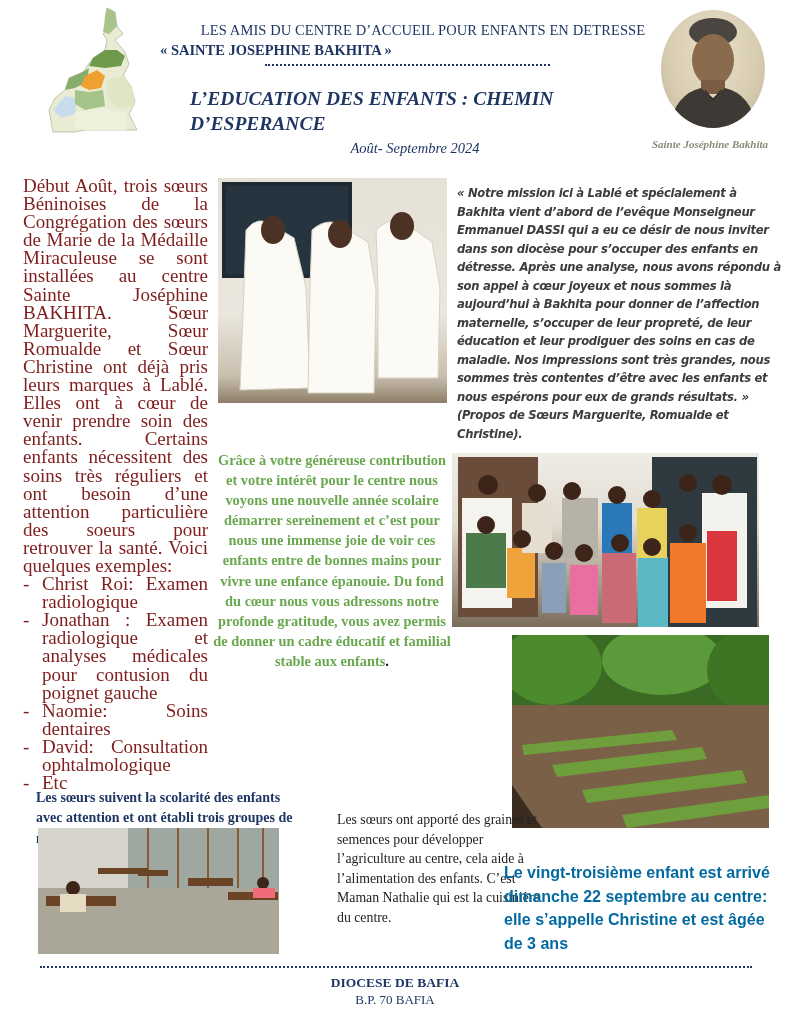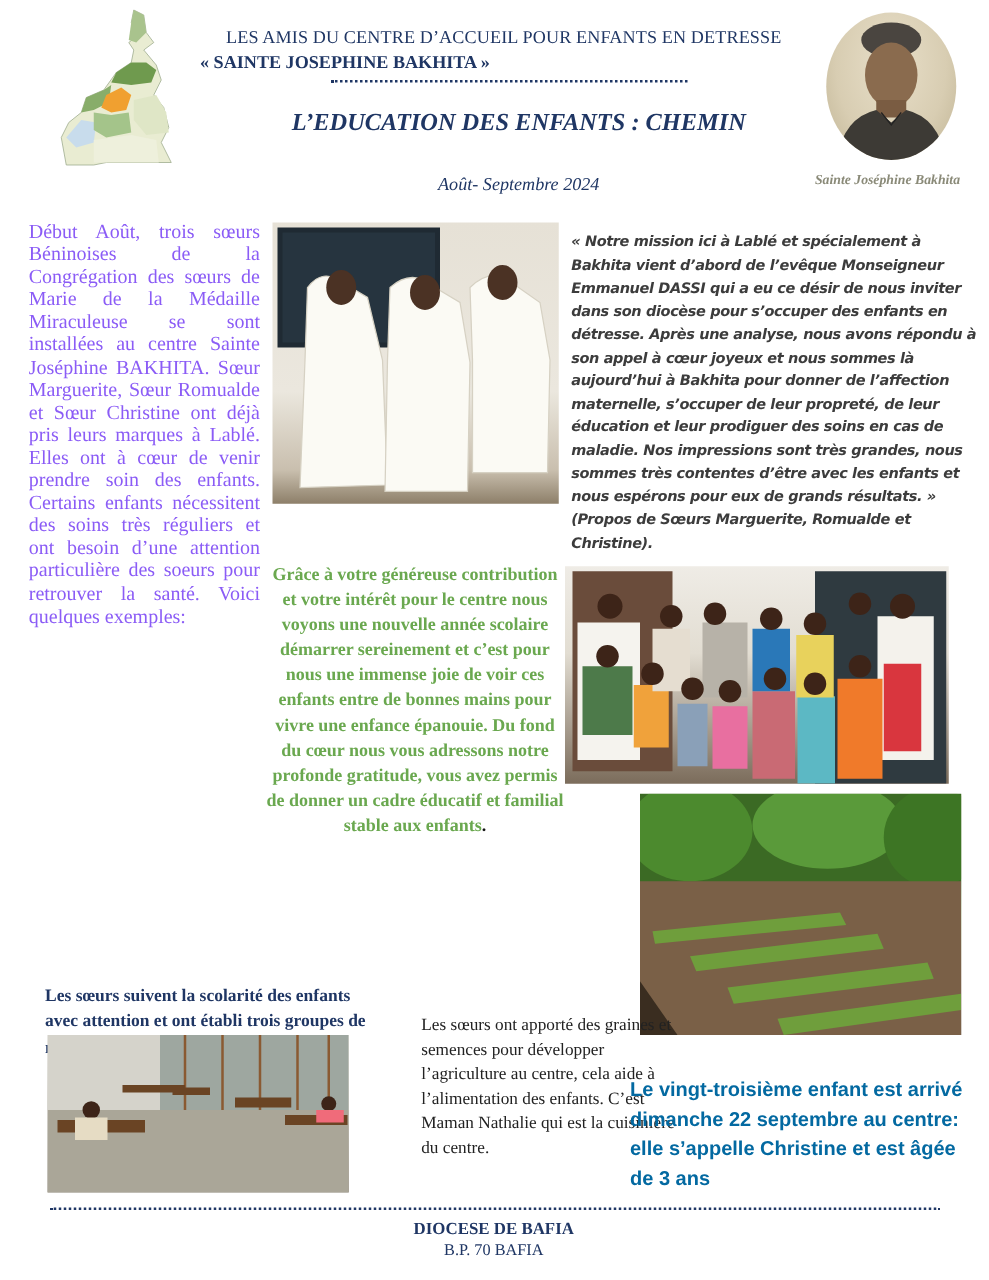--- a/index.html
+++ b/index.html
@@ -1,27 +1,27 @@
 <!DOCTYPE html>
 <html><head>
 <meta charset="utf-8">
 <style>
   html,body{margin:0;padding:0;background:#fff;}
   body{width:791px;height:1024px;position:relative;overflow:hidden;font-family:"Liberation Serif","DejaVu Serif",serif;color:#222;}
   .abs{position:absolute;}
   
-  .hdr-line1{left:148px;top:22px;width:510px;text-align:center;font-size:14.5px;color:#1f3664;letter-spacing:0.1px;}
+  .hdr-line1{left:168px;top:22px;width:510px;text-align:center;font-size:14.5px;color:#1f3664;letter-spacing:0.1px;}
   .hdr-line2{left:160px;top:42px;width:510px;text-align:left;font-size:14.5px;font-weight:bold;color:#1f3664;}
   .hdr-dots{left:265px;top:64px;width:285px;border-top:2px dotted #1f3664;}
-  .title{left:190px;top:86px;width:450px;text-align:center;font-size:19.5px;font-weight:bold;font-style:italic;color:#1f3664;line-height:25px;}
+  .title{left:190px;top:86px;width:450px;text-align:left;font-size:19.5px;font-weight:bold;font-style:italic;color:#1f3664;line-height:25px;}
   .date{left:190px;top:140px;width:450px;text-align:center;font-size:14.5px;font-weight:normal;font-style:italic;color:#1f3664;}
   .portrait{left:661px;top:10px;width:104px;height:118px;border-radius:50%;background:radial-gradient(ellipse at 50% 35%,#e8dfc9 0%,#d8cdb2 60%,#bfb393 100%);overflow:hidden;}
   .caption{left:615px;top:138px;width:190px;text-align:center;font-size:11px;font-style:italic;font-weight:bold;color:#8a8a78;}
   
-  .col-left{left:23px;top:177px;width:185px;font-size:16px;line-height:18.1px;text-align:justify;color:#8b5cf6;}
+  .col-left{left:23px;top:177px;width:185px;font-size:19px;line-height:18.1px;text-align:justify;color:#7f1d1d;}
   .col-left p{margin:0;}
   .col-left ul{margin:0;padding:0;list-style:none;}
   .col-left li{position:relative;padding-left:19px;text-align:justify;}
   .col-left li::before{content:"-";position:absolute;left:0;top:0;}
   .quote{left:457px;top:184px;width:325px;font-family:"DejaVu Sans","Liberation Sans",sans-serif;font-style:italic;font-weight:bold;font-size:11.6px;line-height:18.5px;color:#3c3c3c;letter-spacing:-0.3px;}
   .merci{left:212px;top:450px;width:240px;text-align:center;color:#6aa84f;font-weight:bold;font-size:14.4px;line-height:20.1px;}
   .merci .dot{color:#111;}
   .scol{left:36px;top:788px;width:265px;color:#1f3664;font-weight:bold;font-size:14px;line-height:20.3px;}
   .graines{left:293px;top:810px;width:215px;font-size:13.8px;line-height:19.5px;color:#222;margin-left:44px;}
   .arrival{left:504px;top:861px;width:270px;font-family:"Liberation Sans","DejaVu Sans",sans-serif;font-size:16px;line-height:23.5px;color:#0369a1;font-weight:bold;}
@@ -51,36 +51,44 @@
     <polygon points="62,74 80,70 88,84 90,100 72,102 62,90" fill="#dfe6c6"></polygon>
     <polygon points="30,106 60,102 80,106 82,124 30,124" fill="#eef0dc"></polygon>
   </svg>
 </div>
 
 <div class="abs hdr-line1">LES AMIS DU CENTRE D’ACCUEIL POUR ENFANTS EN DETRESSE</div>
 <div class="abs hdr-line2">« SAINTE JOSEPHINE BAKHITA »</div>
 <div class="abs hdr-dots"></div>
 <div class="abs title">
   <div>L’EDUCATION DES ENFANTS : CHEMIN</div>
+  <div>D’ESPERANCE</div>
 </div>
 <div class="abs date">Août- Septembre 2024</div>
 
 <div class="abs portrait">
   <svg width="104" height="118" viewBox="0 0 104 118">
     <ellipse cx="52" cy="22" rx="24" ry="14" fill="#4a4540"></ellipse>
     <ellipse cx="52" cy="50" rx="21" ry="26" fill="#8a6b4e"></ellipse>
     <rect x="40" y="70" width="24" height="14" fill="#7a5c42"></rect>
     <path d="M8,118 Q14,84 40,78 L52,88 L64,78 Q90,84 96,118 Z" fill="#3d3a35"></path>
     <path d="M44,80 L52,90 L60,80" fill="none" stroke="#222" stroke-width="1"></path>
   </svg>
 </div>
 <div class="abs caption">Sainte Joséphine Bakhita</div>
 
 <div class="abs col-left">
   <p>Début Août, trois sœurs Béninoises de la Congrégation des sœurs de Marie de la Médaille Miraculeuse se sont installées au centre Sainte Joséphine BAKHITA. Sœur Marguerite, Sœur Romualde et Sœur Christine ont déjà pris leurs marques à Lablé. Elles ont à cœur de venir prendre soin des enfants. Certains enfants nécessitent des soins très réguliers et ont besoin d’une attention particulière des soeurs pour retrouver la santé. Voici quelques exemples:</p>
+  <ul>
+    <li>Christ Roi: Examen radiologique</li>
+    <li>Jonathan : Examen radiologique et analyses médicales pour contusion du poignet gauche</li>
+    <li>Naomie: Soins dentaires</li>
+    <li>David: Consultation ophtalmologique</li>
+    <li>Etc</li>
+  </ul>
 </div>
 
 <div class="photo ph-nuns">
   <svg width="229" height="225" viewBox="0 0 229 225">
     <rect x="4" y="4" width="130" height="96" fill="#1f2a33"></rect>
     <rect x="8" y="8" width="122" height="88" fill="#26343f"></rect>
     <g fill="#fbfaf4" stroke="#d6d1c3" stroke-width="1">
       <path d="M28,52 Q40,36 56,48 L76,60 L88,110 L92,210 L22,212 L26,110 Z"></path>
       <path d="M94,52 Q112,36 130,52 L150,64 L158,112 L156,215 L90,215 L92,110 Z"></path>
       <path d="M158,52 Q176,34 194,50 L214,64 L222,110 L220,200 L160,200 L160,110 Z"></path>

